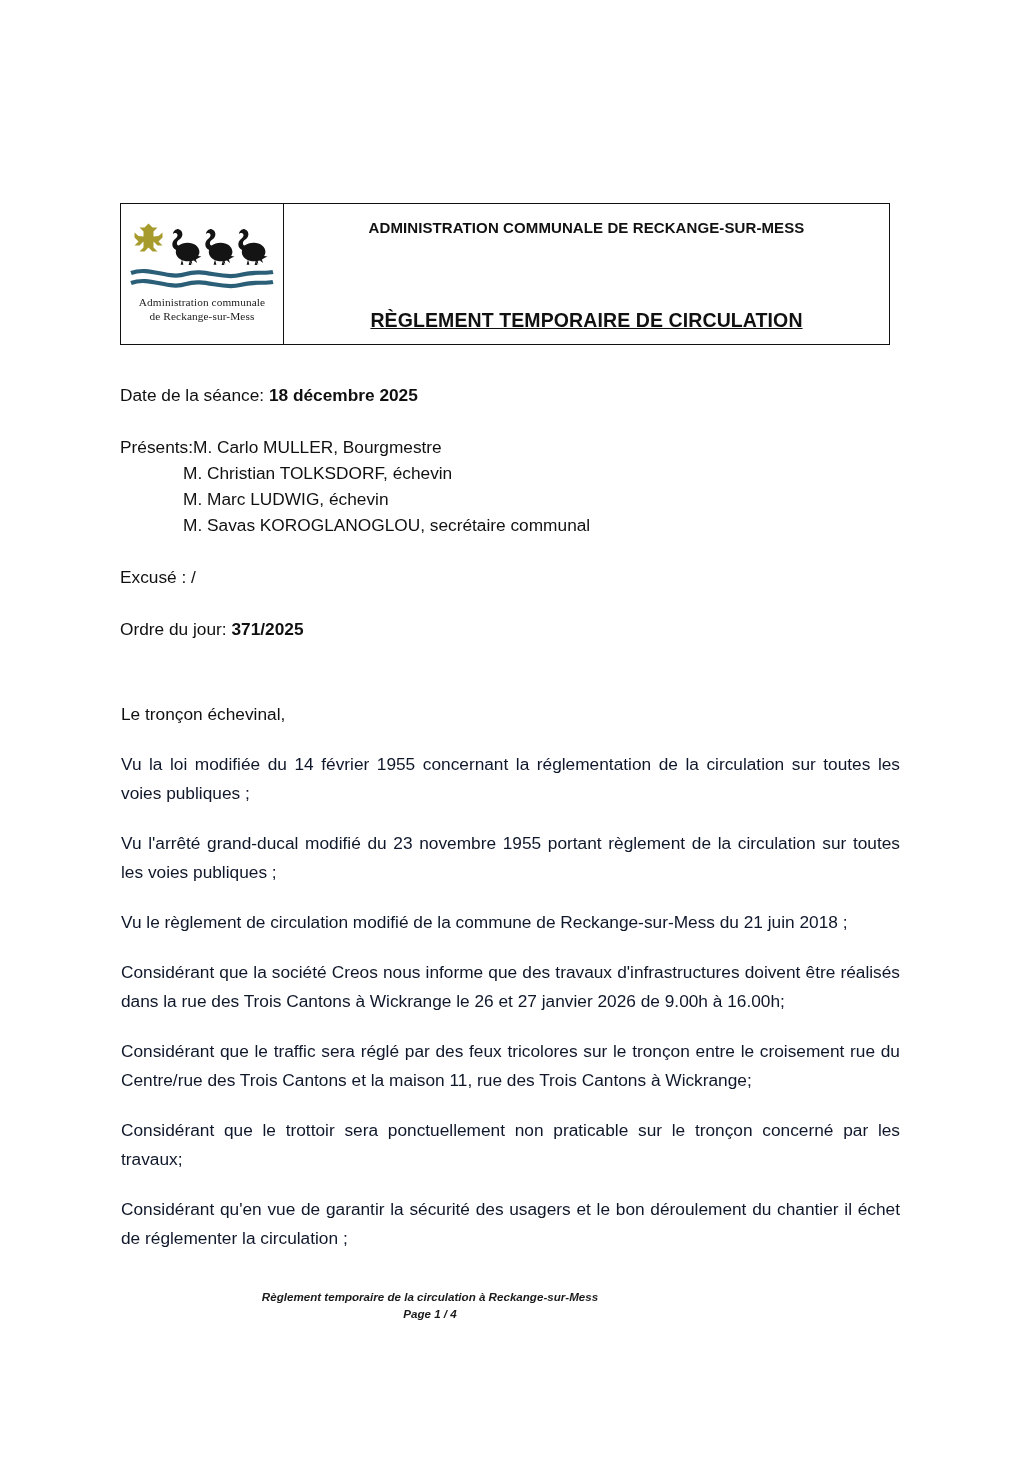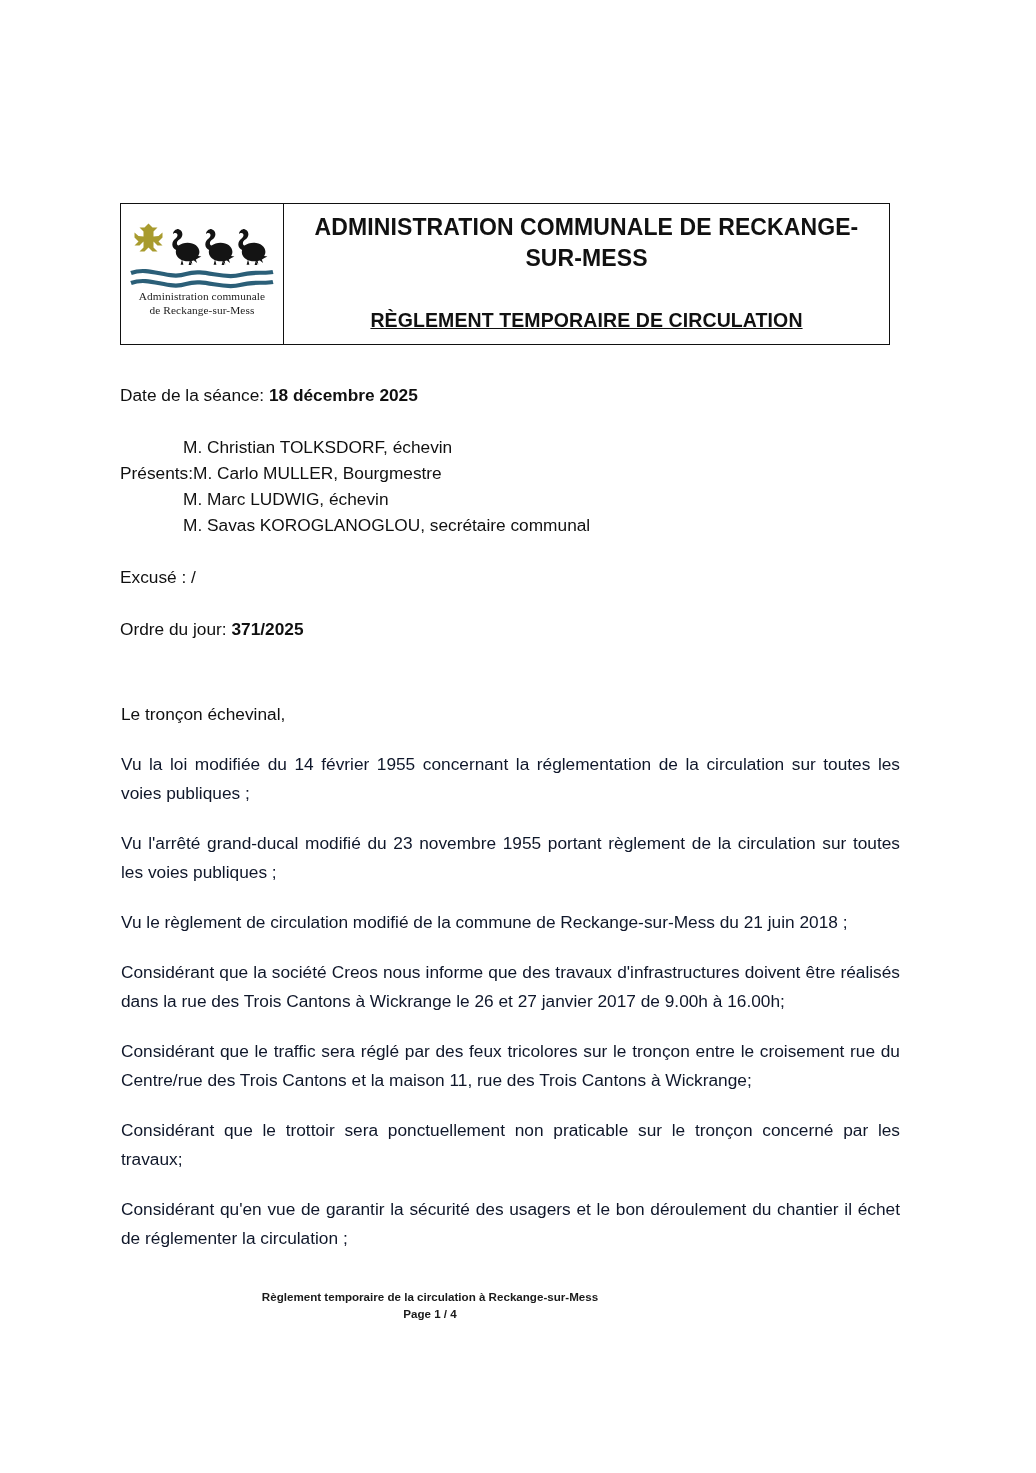--- a/index.html
+++ b/index.html
@@ -38,20 +38,21 @@
   }
   .logo-cell {
     width: 163px;
     box-sizing: border-box;
     border-right: 1.6px solid #111;
     display: flex;
     flex-direction: column;
     align-items: center;
     justify-content: flex-start;
     padding-top: 13px;
+    gap: 6px;
   }
   .crest {
     width: 148px;
     height: 72px;
     display: block;
   }
   .logo-caption {
     font-family: "Liberation Serif", serif;
     font-size: 11.3px;
     line-height: 13.5px;
@@ -63,21 +64,21 @@
   .title-cell {
     flex: 1;
     position: relative;
     display: flex;
     flex-direction: column;
     justify-content: flex-start;
     padding: 8px 14px 0 14px;
     box-sizing: border-box;
   }
   .title-main {
-    font-size: 23px;
+    font-size: 15px;
     font-weight: bold;
     text-align: center;
     line-height: 31px;
     letter-spacing: 0.1px;
     color: #111;
   }
   .title-sub {
     font-size: 19.5px;
     font-weight: bold;
     text-align: center;
@@ -133,20 +134,21 @@
   .footer {
     position: absolute;
     left: 0;
     top: 1288px;
     width: 860px;
     text-align: center;
     font-size: 11.6px;
     font-weight: bold;
     line-height: 17px;
     color: #1a1a1a;
+    font-style: italic;
   }
 </style>
 </head>
 <body>
 
 <div class="page">
 
   <div class="header-box">
 
     <div class="logo-cell">
@@ -190,41 +192,41 @@
       <div class="title-sub">RÈGLEMENT TEMPORAIRE DE CIRCULATION</div>
     </div>
   </div>
 
   <div class="body-wrap">
 
     <div class="line"><span>Date de la séance: </span><b>18 décembre 2025</b></div>
 
     <div class="gap-26"></div>
 
+    <div class="line"><span>Présents:</span><span>M. Carlo MULLER, Bourgmestre</span></div>
     <div class="line presents-indent"><span>M. Christian TOLKSDORF, échevin</span></div>
-    <div class="line"><span>Présents:</span><span>M. Carlo MULLER, Bourgmestre</span></div>
     <div class="line presents-indent"><span>M. Marc LUDWIG, échevin</span></div>
     <div class="line presents-indent"><span>M. Savas KOROGLANOGLOU, secrétaire communal</span></div>
 
     <div class="gap-26"></div>
 
     <div class="line">Excusé : /</div>
 
     <div class="gap-26"></div>
 
     <div class="line"><span>Ordre du jour: </span><b>371/2025</b></div>
 
     <div style="height:58px"></div>
 
     <div class="intro">Le tronçon échevinal,</div>
 
     <p class="para">Vu la loi modifiée du 14 février 1955 concernant la réglementation de la circulation sur toutes les voies publiques ;</p>
     <p class="para">Vu l'arrêté grand-ducal modifié du 23 novembre 1955 portant règlement de la circulation sur toutes les voies publiques ;</p>
     <p class="para para-noj">Vu le règlement de circulation modifié de la commune de Reckange-sur-Mess du 21 juin 2018 ;</p>
-    <p class="para">Considérant que la société Creos nous informe que des travaux d'infrastructures doivent être réalisés dans la rue des Trois Cantons à Wickrange le 26 et 27 janvier 2017 de 9.00h à 16.00h;</p>
+    <p class="para">Considérant que la société Creos nous informe que des travaux d'infrastructures doivent être réalisés dans la rue des Trois Cantons à Wickrange le 26 et 27 janvier 2026 de 9.00h à 16.00h;</p>
     <p class="para">Considérant que le traffic sera réglé par des feux tricolores sur le tronçon entre le croisement rue du Centre/rue des Trois Cantons et la maison 11, rue des Trois Cantons à Wickrange;</p>
     <p class="para">Considérant que le trottoir sera ponctuellement non praticable sur le tronçon concerné par les travaux;</p>
     <p class="para last">Considérant qu'en vue de garantir la sécurité des usagers et le bon déroulement du chantier il échet de réglementer la circulation ;</p>
   </div>
 
   <div class="footer">
     <div>Règlement temporaire de la circulation à Reckange-sur-Mess</div>
     <div>Page 1 / 4</div>
   </div>
 

